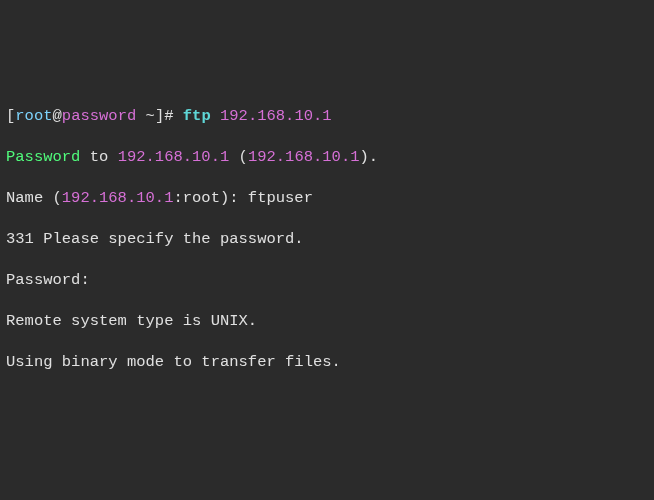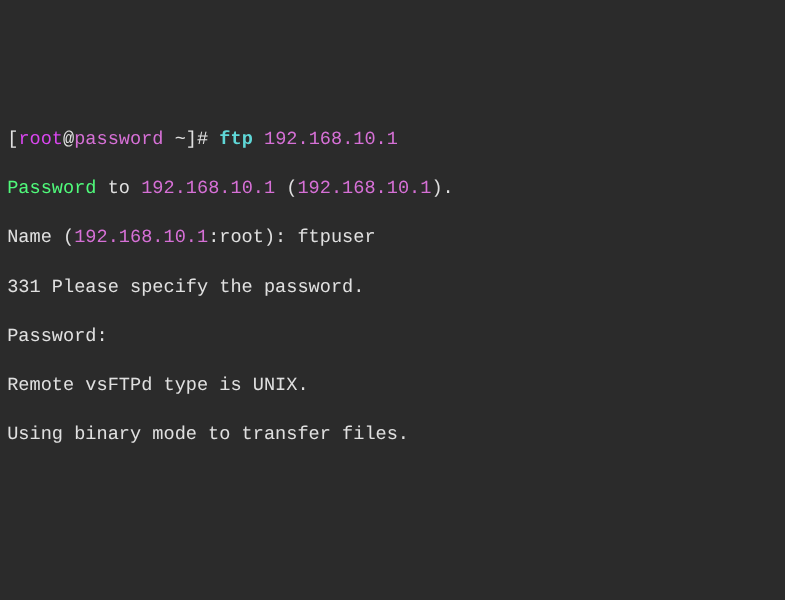--- a/index.html
+++ b/index.html
@@ -15,38 +15,38 @@
       line-height: 1.32;
       padding: 4px 6px;
       width: 654px;
       height: 500px;
       white-space: pre;
       overflow: hidden;
     }
     .line {
       display: block;
     }
-    .red { color: #d946ef; }
+    .red { color: #7dd3fc; }
     .magenta { color: #d670d6; }
     .teal { color: #5fd7d7; font-weight: bold; }
     .green { color: #50fa7b; }
     .white { color: #e0e0e0; }
   </style>
 </head>
 <body>
 
 
 
 <div>
 <span class="line"><span class="white">[</span><span class="red">root</span><span class="white">@</span><span class="magenta">password</span><span class="white"> ~</span><span class="white">]# </span><span class="teal">ftp </span><span class="magenta">192.168.10.1</span></span>
 <span class="line"><span class="green">Password</span><span class="white"> to </span><span class="magenta">192.168.10.1</span><span class="white"> (</span><span class="magenta">192.168.10.1</span><span class="white">).</span></span>
 <span class="line"><span class="white">Name (</span><span class="magenta">192.168.10.1</span><span class="white">:root): ftpuser</span></span>
 <span class="line white">331 Please specify the password.</span>
 <span class="line white">Password:</span>
-<span class="line white">Remote vsFTPd type is UNIX.</span>
+<span class="line white">Remote system type is UNIX.</span>
 <span class="line white">Using binary mode to transfer files.</span>
 
 
 
 
 
 
 
 
 

